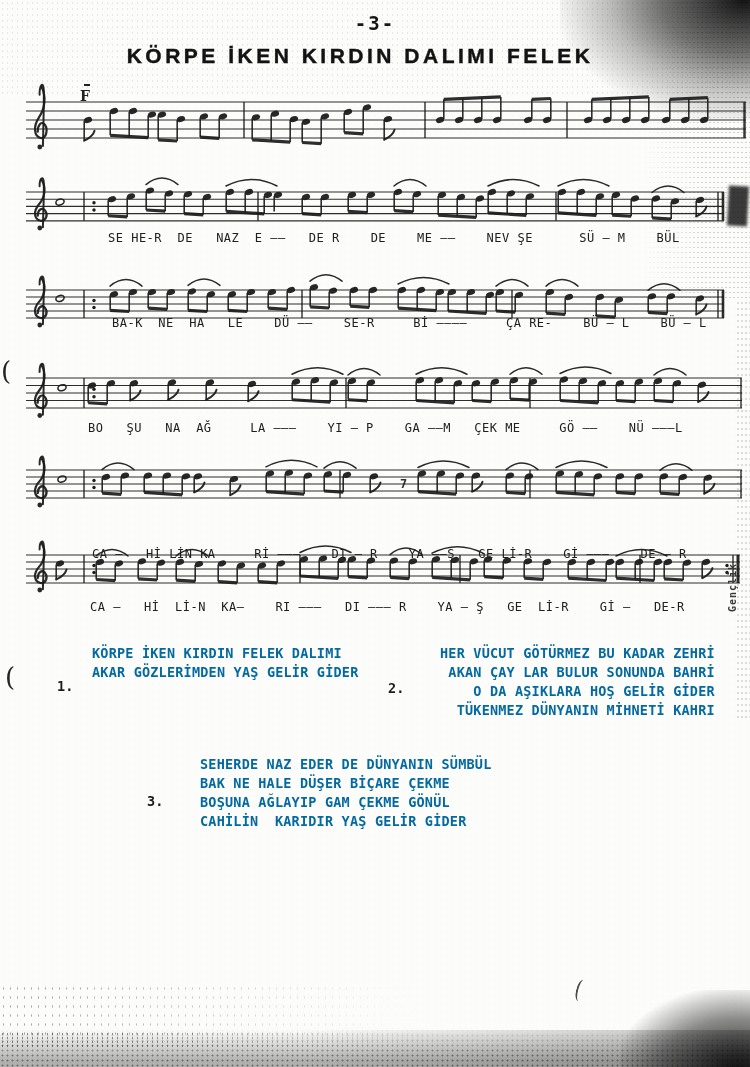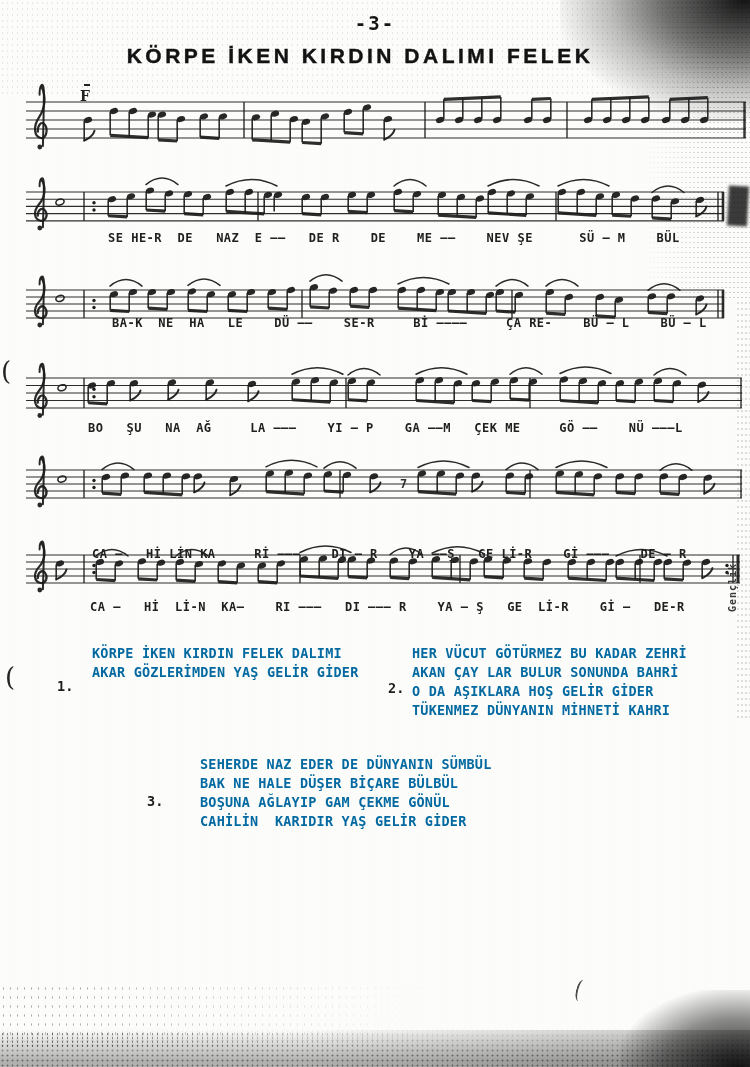--- a/index.html
+++ b/index.html
@@ -19,21 +19,21 @@
   }
   .title{
     position:absolute;top:44px;left:0;right:30px;text-align:center;
     font-size:21px;font-weight:bold;letter-spacing:3.5px;color:#131313;
     -webkit-text-stroke:.4px #131313;
   }
   svg.score{position:absolute;left:0;top:0;width:750px;height:1067px;}
   svg.score text{font-family:"DejaVu Sans Mono", monospace;}
   .lyric{
     position:absolute;font-family:"DejaVu Sans Mono", monospace;
-    font-size:12px;font-weight:bold;letter-spacing:.5px;color:#202020;
+    font-size:12px;font-weight:normal;letter-spacing:.5px;color:#202020;
     white-space:pre;
   }
   .tempo-mark{
     position:absolute;left:80px;top:88px;font-size:14px;font-weight:bold;
     font-family:"DejaVu Serif", serif;color:#222;
   }
   .tempo-mark::after{content:"";position:absolute;top:-4px;left:4px;width:6px;height:2px;background:#222;}
   .lparen{position:absolute;font-size:26px;color:#242424;font-family:"DejaVu Serif",serif;}
   .lparen.p1{left:1px;top:356px;}
   .lparen.p2{left:5px;top:662px;}
@@ -41,21 +41,21 @@
     position:absolute;left:727px;top:612px;transform:rotate(-90deg);
     transform-origin:0 0;font-family:"DejaVu Sans Mono", monospace;
     font-size:10px;font-weight:bold;letter-spacing:1px;color:#3a3a3a;white-space:pre;
   }
   .verse{position:absolute;font-family:"DejaVu Sans Mono", monospace;
     font-size:13.5px;font-weight:bold;color:#0369a1;line-height:19px;letter-spacing:.2px;}
   .verse div{white-space:pre;}
   .vnum{position:absolute;font-family:"DejaVu Sans Mono", monospace;
     font-size:13.5px;font-weight:bold;color:#1d1d1d;}
   .v1{left:92px;top:644px;}   .n1{left:57px;top:678px;}
-  .v2{left:412px;top:644px;}  .n2{left:388px;top:680px;}
+  .v2{left:440px;top:644px;text-align:right;}  .n2{left:388px;top:680px;}
   .v3{left:200px;top:755px;}  .n3{left:147px;top:793px;}
   
   .noise{position:absolute;pointer-events:none;}
   .smudge-tr{left:560px;top:-20px;width:200px;height:140px;
     background:radial-gradient(ellipse at 92% 14%, rgba(8,8,8,.95) 0%, rgba(20,20,20,.6) 32%, rgba(45,45,45,.3) 52%, transparent 74%);
   }
   .speckle-top{left:0;top:0;width:750px;height:95px;
     background-image:radial-gradient(rgba(0,0,0,.55) .6px, transparent .8px);
     background-size:5px 6px;opacity:.16;}
   .speckle-right{left:640px;top:0;width:110px;height:300px;
@@ -712,21 +712,21 @@
   <div class="verse v2">
     <div>HER VÜCUT GÖTÜRMEZ BU KADAR ZEHRİ</div>
     <div>AKAN ÇAY LAR BULUR SONUNDA BAHRİ</div>
     <div>O DA AŞIKLARA HOŞ GELİR GİDER</div>
     <div>TÜKENMEZ DÜNYANIN MİHNETİ KAHRI</div>
   </div>
 
   <span class="vnum n3">3.</span>
   <div class="verse v3">
     <div>SEHERDE NAZ EDER DE DÜNYANIN SÜMBÜL</div>
-    <div>BAK NE HALE DÜŞER BİÇARE BÜLBÜL</div>
+    <div>BAK NE HALE DÜŞER BİÇARE ÇEKME</div>
     <div>BOŞUNA AĞLAYIP GAM ÇEKME GÖNÜL</div>
     <div>CAHİLİN  KARIDIR YAŞ GELİR GİDER</div>
   </div>
 
   <div class="noise smudge-tr"></div>
   <div class="noise speckle-top"></div>
   <div class="noise speckle-right"></div>
   <div class="noise blob-staff2end"></div>
   <div class="noise streak-right"></div>
   <div class="noise noise-bl"></div>

